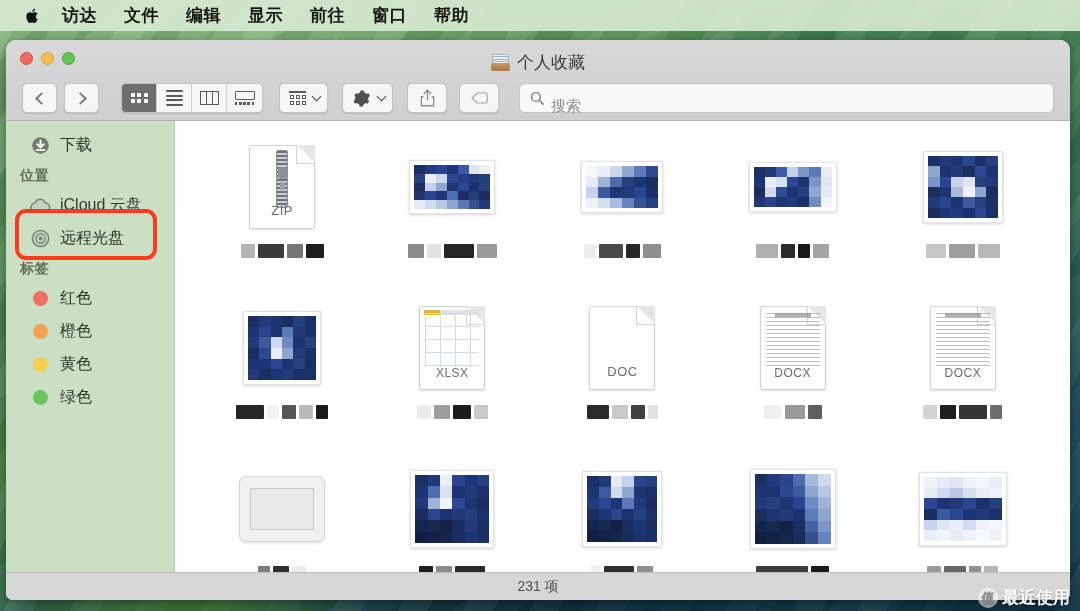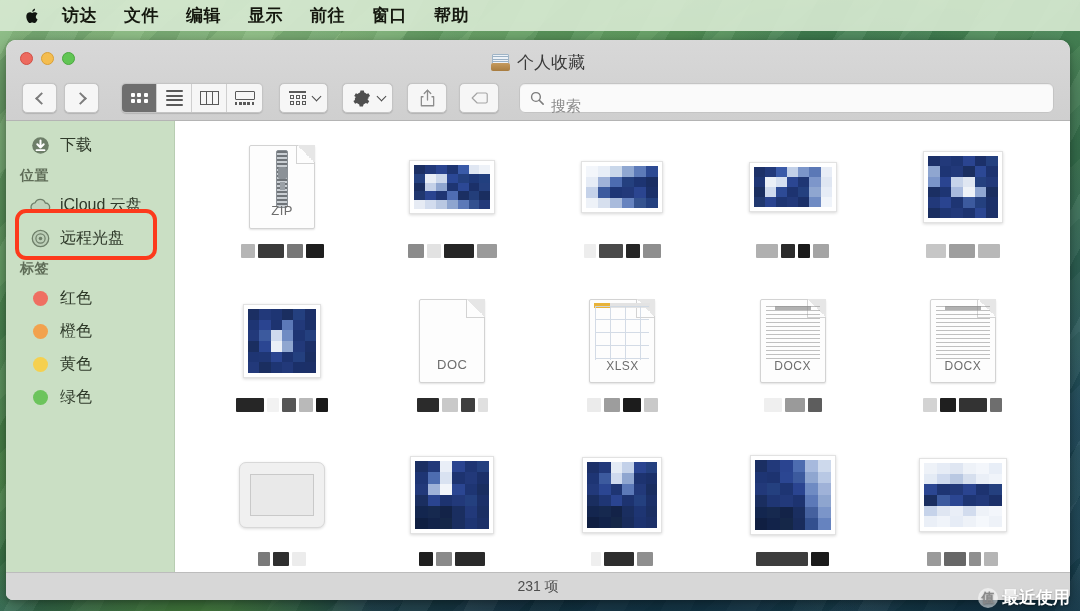--- a/index.html
+++ b/index.html
@@ -219,21 +219,21 @@
   }
 
   
   #content {
     flex: 1; background: #ffffff; position: relative; overflow: hidden;
   }
   .grid {
     display: grid;
     grid-template-columns: repeat(5, 1fr);
     padding: 6px 22px 0 22px;
-    row-gap: 0px;
+    row-gap: 7px;
   }
   .cell {
     height: 154px;
     display: flex; flex-direction: column; align-items: center;
     padding-top: 10px;
   }
   .thumb {
     width: 100px; height: 100px;
     display: flex; align-items: center; justify-content: center;
     position: relative;
@@ -803,46 +803,46 @@
             <span class="blk" style="width:12px;background:#f2f2f2"></span>
             <span class="blk" style="width:14px;background:#565656"></span>
             <span class="blk" style="width:14px;background:#b9b9b9"></span>
             <span class="blk" style="width:12px;background:#1a1a1a"></span>
           </div>
         </div>
 
         <div class="cell">
           <div class="thumb">
             <div class="paper">
-                <span class="fold"></span>
-                <span class="ext">DOC</span>
-              </div>
-          </div>
-          <div class="fname">
-            <span class="blk" style="width:22px;background:#2b2b2b"></span>
-            <span class="blk" style="width:16px;background:#c9c9c9"></span>
-            <span class="blk" style="width:14px;background:#3f3f3f"></span>
-            <span class="blk" style="width:10px;background:#e0e0e0"></span>
-          </div>
-        </div>
-
-        <div class="cell">
-          <div class="thumb">
-            <div class="paper">
               <span class="fold"></span>
                 <span class="xbar"></span>
                 <span class="lines sheet"></span>
               <span class="ext small">XLSX</span>
             </div>
           </div>
           <div class="fname">
             <span class="blk" style="width:14px;background:#ebebeb"></span>
             <span class="blk" style="width:16px;background:#9d9d9d"></span>
             <span class="blk" style="width:18px;background:#1c1c1c"></span>
             <span class="blk" style="width:14px;background:#c9c9c9"></span>
+          </div>
+        </div>
+
+        <div class="cell">
+          <div class="thumb">
+            <div class="paper">
+                <span class="fold"></span>
+                <span class="ext">DOC</span>
+              </div>
+          </div>
+          <div class="fname">
+            <span class="blk" style="width:22px;background:#2b2b2b"></span>
+            <span class="blk" style="width:16px;background:#c9c9c9"></span>
+            <span class="blk" style="width:14px;background:#3f3f3f"></span>
+            <span class="blk" style="width:10px;background:#e0e0e0"></span>
           </div>
         </div>
 
         <div class="cell">
           <div class="thumb">
             <div class="paper">
               <span class="fold"></span>
                 <span class="hdr"></span>
                 <span class="lines"></span>
               <span class="ext small">DOCX</span>

